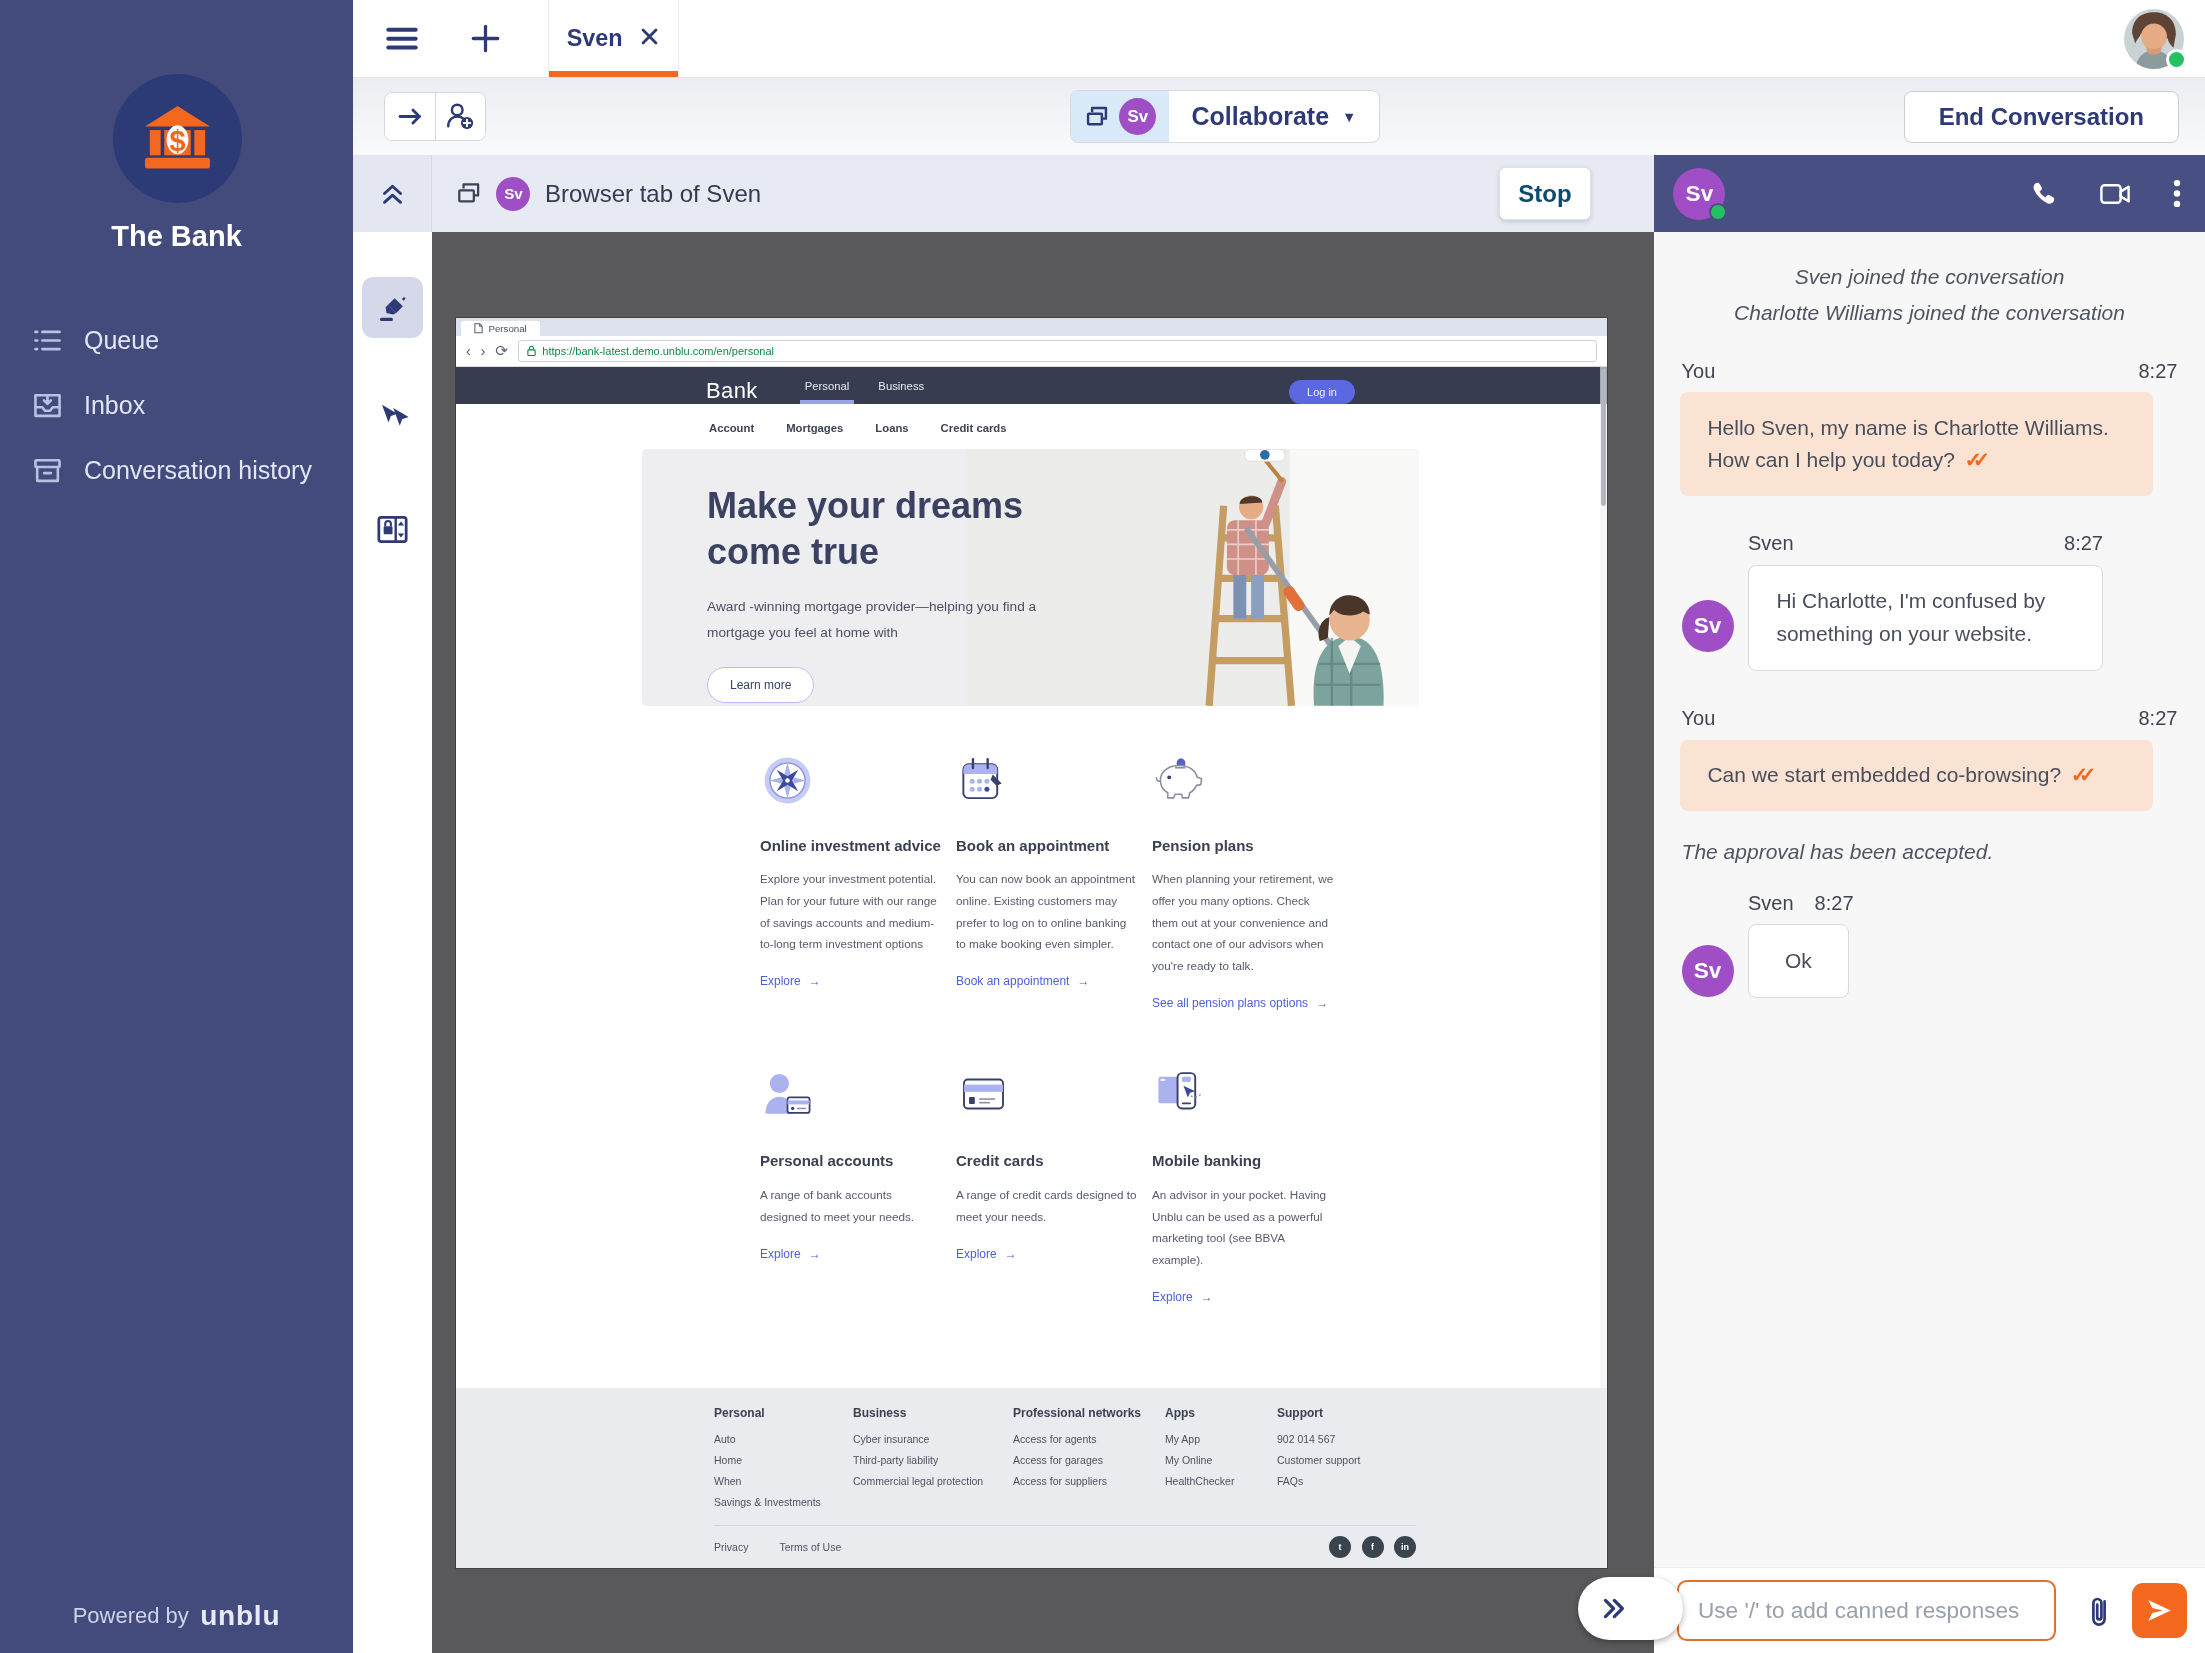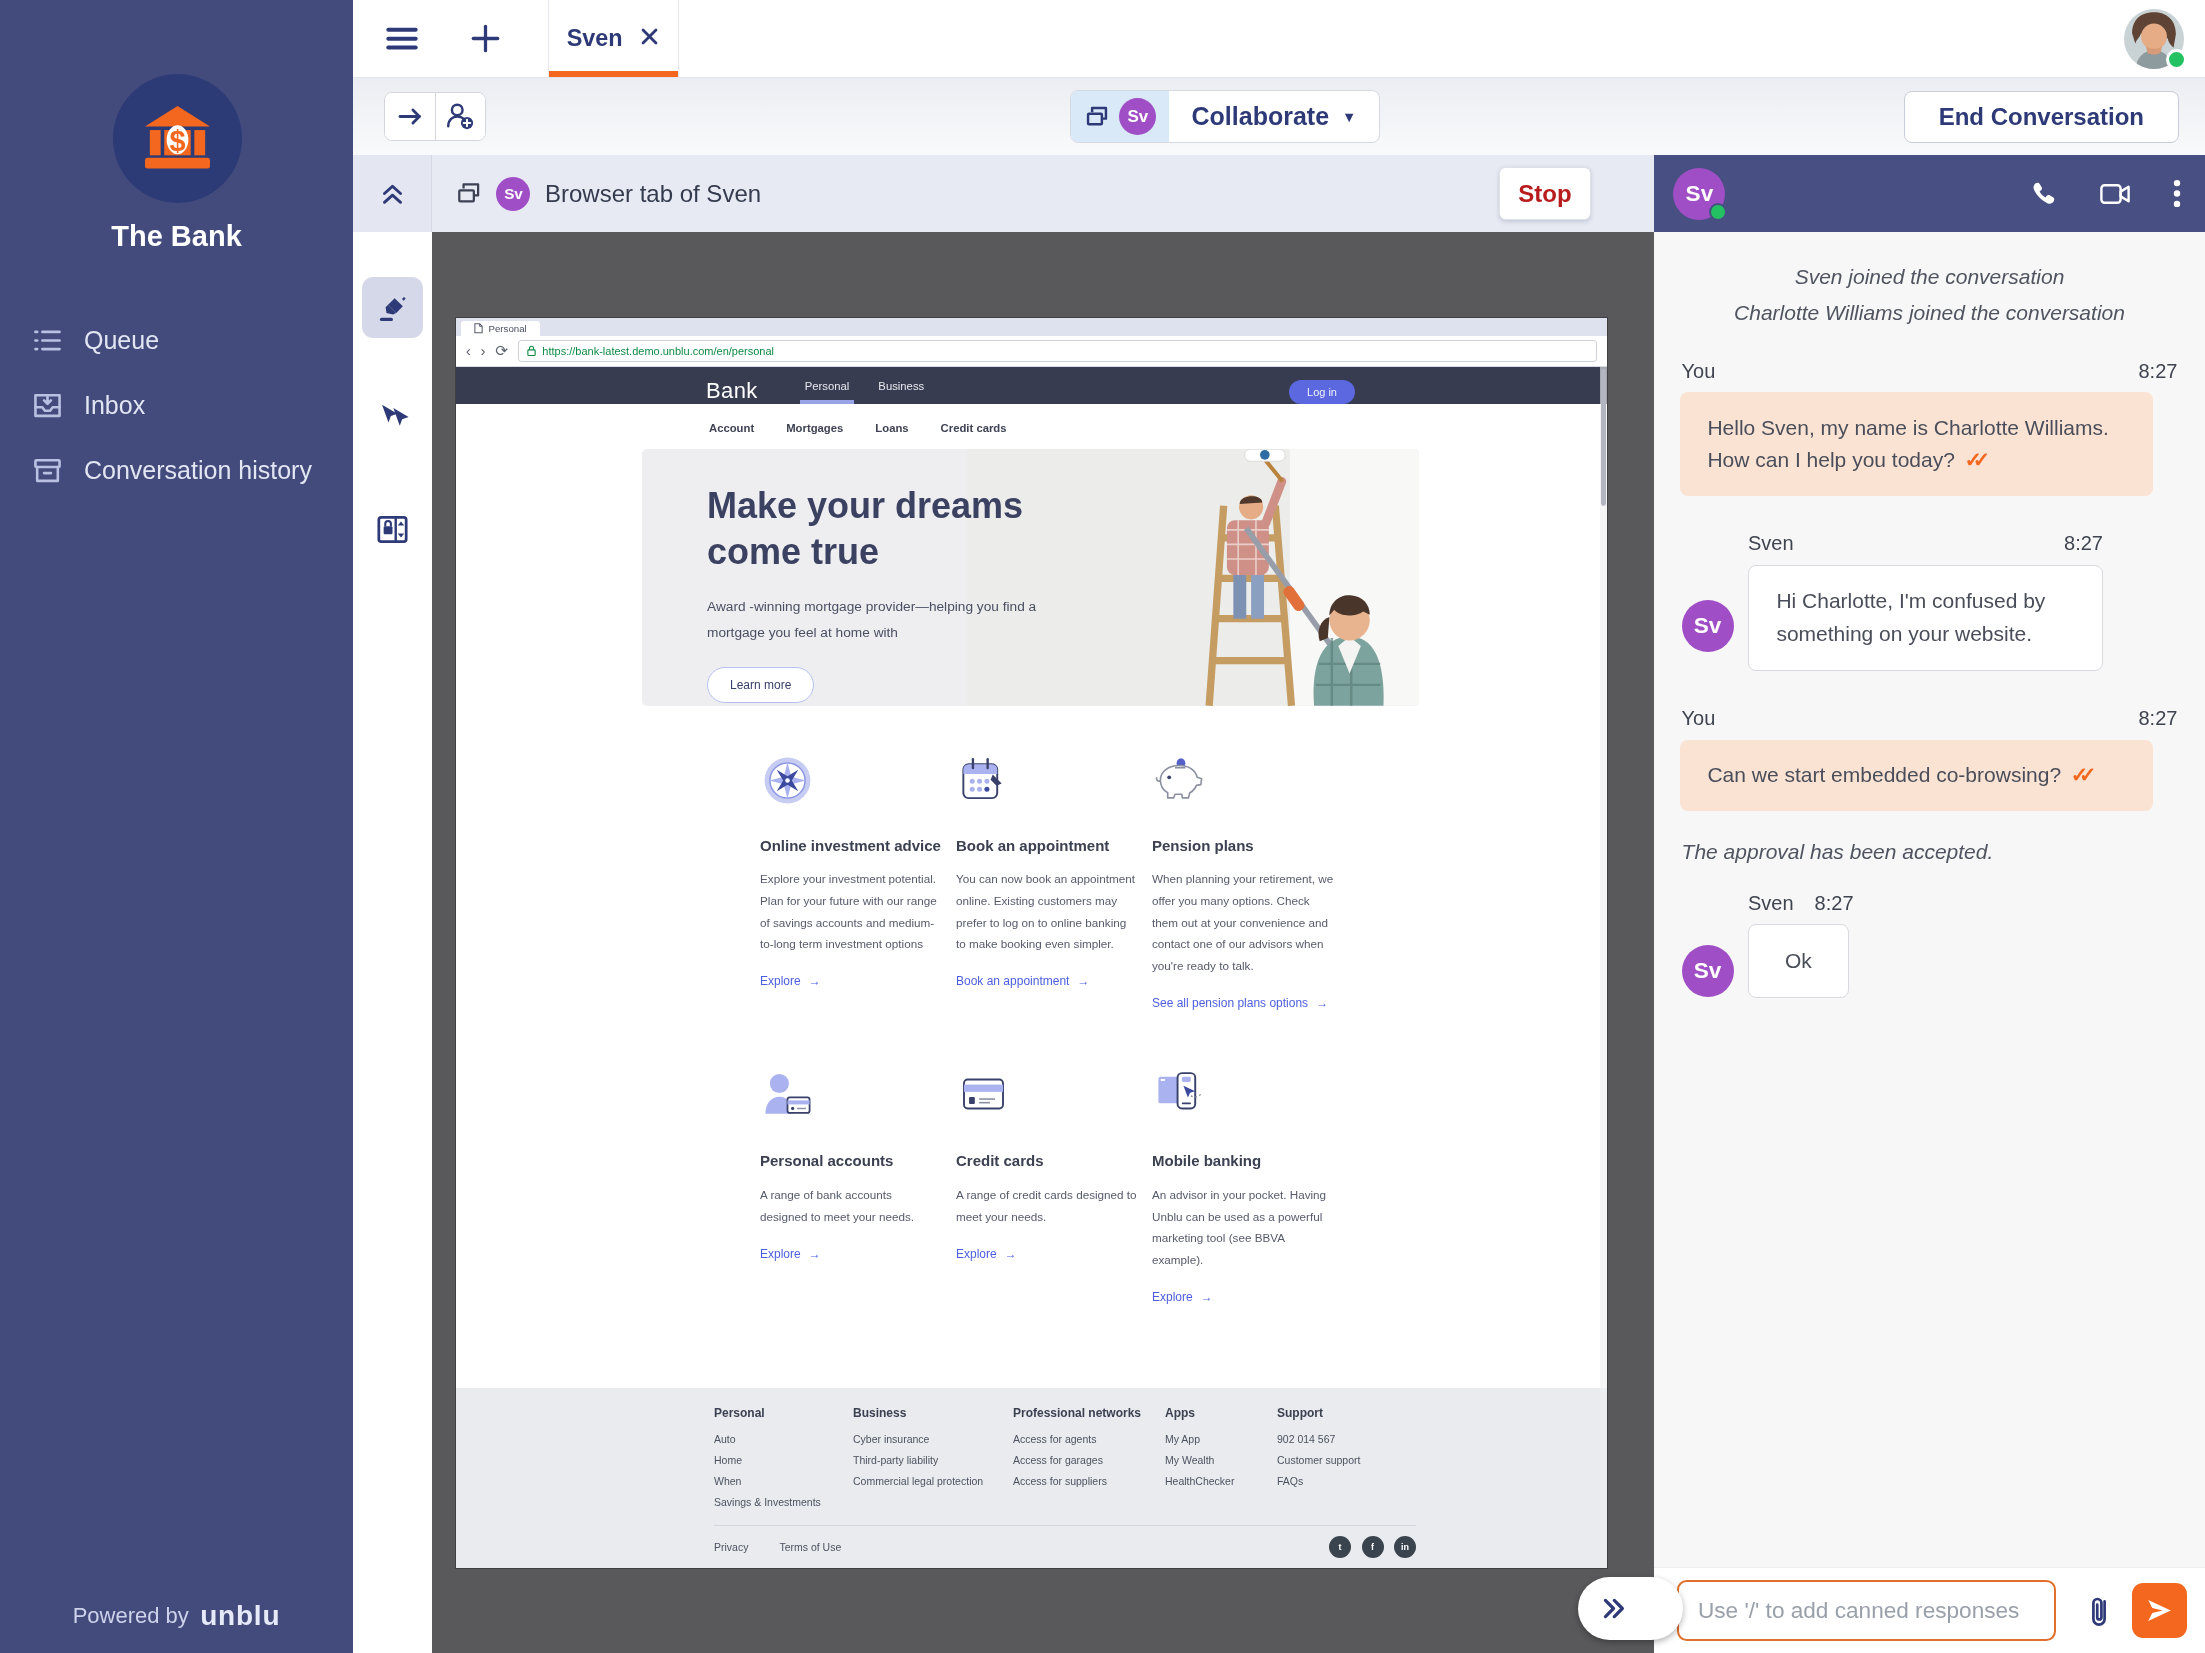--- a/index.html
+++ b/index.html
@@ -49,21 +49,21 @@
   
   .work{flex:1;display:flex;min-height:0;}
 
   
   .cobrowse{flex:1;display:flex;flex-direction:column;min-width:0;}
   .cb-header{height:77px;background:#e7eaf3;display:flex;align-items:center;flex:none;}
   .rail-head{width:79px;height:100%;display:flex;align-items:center;justify-content:center;color:#2e3a78;border-right:0.8px solid #d6dae6;cursor:pointer;background:#e4e7f1;}
   .cb-copy{margin-left:22.6px;color:#3c4254;display:flex;}
   .cb-title{font-size:24px;color:#343b4e;margin-left:4.8px;}
   .cb-header .sv-avatar{width:34px;height:34px;font-size:15.3px;margin-left:14.5px;margin-right:9.7px;}
-  .stop-btn{margin-left:auto;margin-right:63px;width:92px;height:53px;background:#fff;border:0.8px solid #dfe1e8;border-radius:6.5px;font-weight:bold;font-size:24px;color:#b91c1c;font-family:inherit;box-shadow:0 1.6px 4px rgba(40,50,90,.18);cursor:pointer;}
+  .stop-btn{margin-left:auto;margin-right:63px;width:92px;height:53px;background:#fff;border:0.8px solid #dfe1e8;border-radius:6.5px;font-weight:bold;font-size:24px;color:#0c4a6e;font-family:inherit;box-shadow:0 1.6px 4px rgba(40,50,90,.18);cursor:pointer;}
   .cb-body{flex:1;display:flex;min-height:0;}
   .rail{width:79px;background:#fff;flex:none;display:flex;flex-direction:column;align-items:center;padding-top:45px;gap:50px;}
   .rail-btn{width:61px;height:61px;display:flex;align-items:center;justify-content:center;color:#2e3a78;border-radius:11.3px;border:none;background:none;cursor:pointer;}
   .rail-btn.active{background:#d4d8e8;}
   .canvas{flex:1;background:#59595b;position:relative;min-width:0;overflow:hidden;}
 
   
   .browser{position:absolute;left:24px;right:47px;top:86px;bottom:85px;background:#fff;display:flex;flex-direction:column;box-shadow:0 0 0 0.8px rgba(20,20,25,.45);}
   .bwr-tabs{height:18px;background:#dee1ee;display:flex;align-items:flex-end;padding-left:4.8px;flex:none;}
   .bwr-tab{height:15.3px;background:#fff;border-radius:3.2px 3.2px 0 0;display:flex;align-items:center;gap:5.7px;padding:0 13px;font-size:9.7px;color:#4a4f63;}
@@ -545,21 +545,21 @@
                     </div>
                     <div class="f-col f-c3">
                       <h4>Professional networks</h4>
                       <div>Access for agents</div>
                       <div>Access for garages</div>
                       <div>Access for suppliers</div>
                     </div>
                     <div class="f-col f-c4">
                       <h4>Apps</h4>
                       <div>My App</div>
-                      <div>My Wealth</div>
+                      <div>My Online</div>
                       <div>HealthChecker</div>
                     </div>
                     <div class="f-col f-c5">
                       <h4>Support</h4>
                       <div>902 014 567</div>
                       <div>Customer support</div>
                       <div>FAQs</div>
                     </div>
                   </div>
                   <div class="f-sep"></div>

